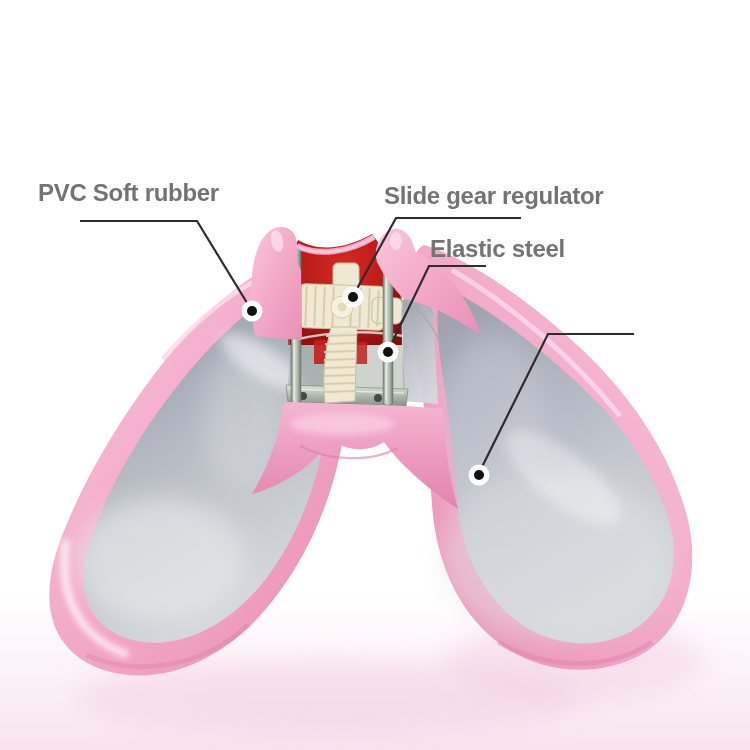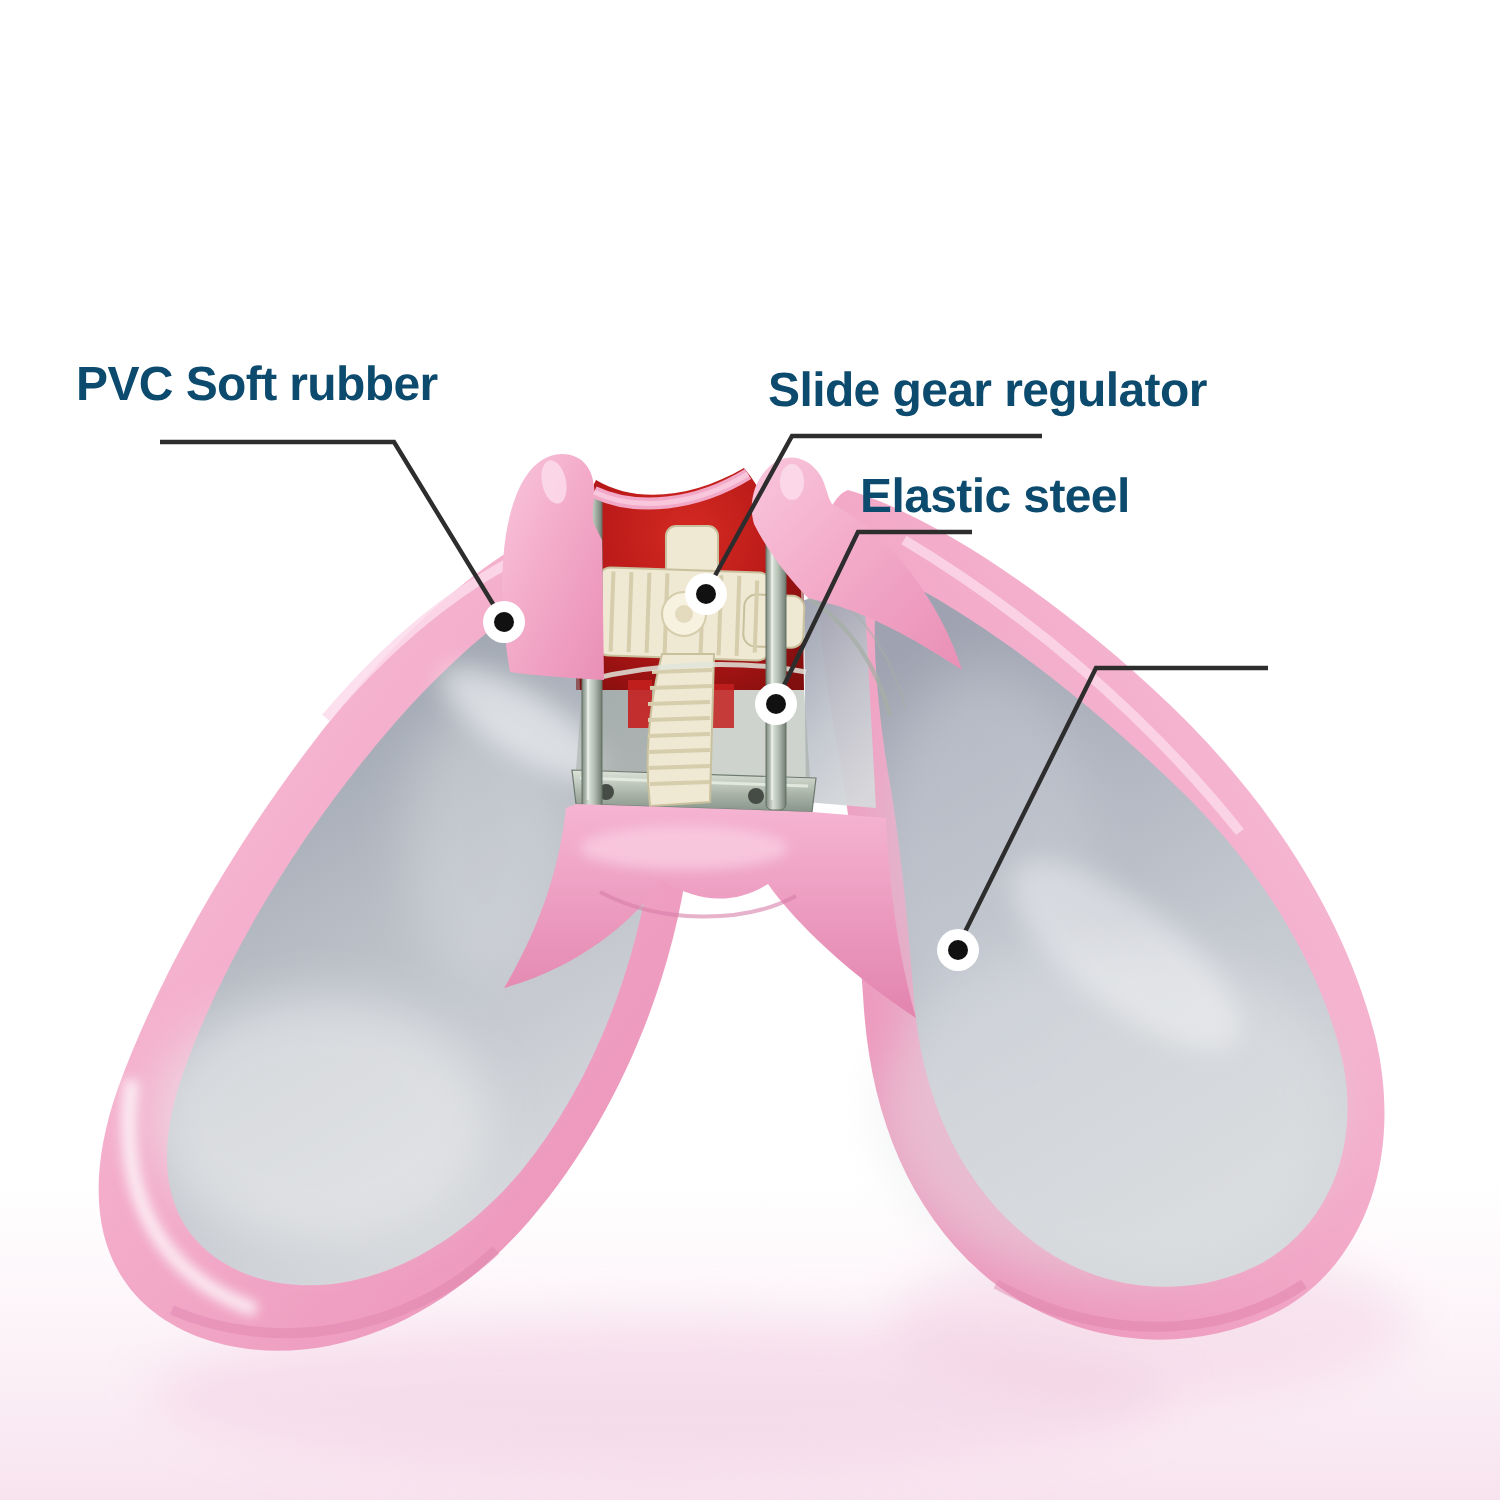--- a/index.html
+++ b/index.html
@@ -10,21 +10,21 @@
     overflow:hidden;
     font-family:"Liberation Sans",sans-serif;
   }
   .photo-svg{position:absolute;left:0;top:0;width:750px;height:750px;}
   .callout{
     position:absolute;
     font-weight:700;
     font-size:24px;
     line-height:1.05;
     letter-spacing:-0.3px;
-    color:#0c4a6e;
+    color:#737373;
     white-space:nowrap;
   }
 </style>
 </head>
 <body>
 
 <div class="stage">
 
   <svg class="photo-svg" viewBox="0 0 750 750" aria-hidden="true">
     <defs>

